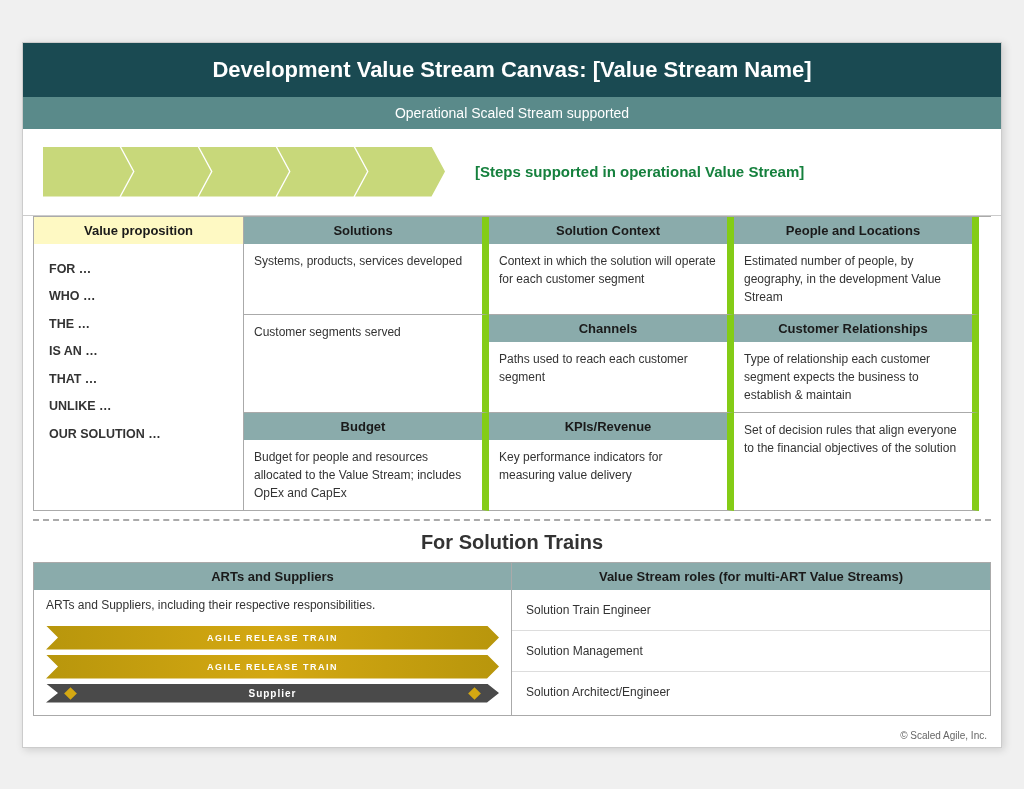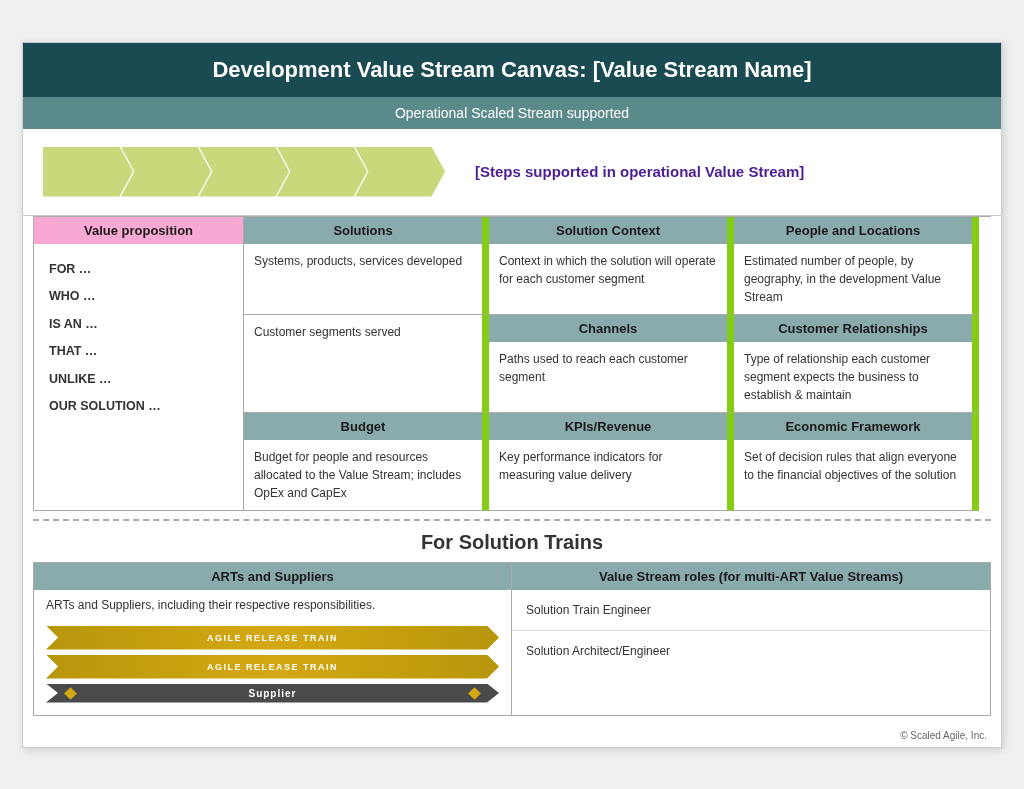--- a/index.html
+++ b/index.html
@@ -56,21 +56,21 @@
       margin-left: -12px;
     }
     .arrow-shape:first-child {
       clip-path: polygon(0 0, 85% 0, 100% 50%, 85% 100%, 0 100%);
       margin-left: 0;
     }
     .steps-label {
       margin-left: 30px;
       font-size: 15px;
       font-weight: bold;
-      color: #4c1d95;
+      color: #15803d;
     }
     
     .main-grid {
       display: grid;
       grid-template-columns: 210px 245px 245px 245px;
       border-top: 1px solid #aaa;
       border-left: 1px solid #aaa;
       margin: 0 10px 5px 10px;
     }
     .cell {
@@ -93,21 +93,21 @@
       color: #333;
       line-height: 1.5;
     }
     .value-prop-cell {
       grid-row: 1 / 4;
       border-right: 1px solid #aaa;
       border-bottom: 1px solid #aaa;
       background: white;
     }
     .value-prop-header {
-      background: #f9a8d4;
+      background: #fef9c3;
       color: #1a1a1a;
       font-size: 13px;
       font-weight: bold;
       padding: 6px 10px;
       text-align: center;
     }
     .value-prop-body {
       padding: 12px 15px;
       font-size: 12.5px;
       color: #333;
@@ -250,20 +250,21 @@
     <div class="steps-label">[Steps supported in operational Value Stream]</div>
   </div>
 
   <div class="main-grid">
 
     <div class="cell value-prop-cell" style="grid-column:1; grid-row:1/4;">
       <div class="value-prop-header">Value proposition</div>
       <div class="value-prop-body">
         <div>FOR …</div>
         <div>WHO …</div>
+        <div>THE …</div>
         <div>IS AN …</div>
         <div>THAT …</div>
         <div>UNLIKE …</div>
         <div>OUR SOLUTION …</div>
       </div>
     </div>
 
     <div class="cell solutions-cell" style="grid-column:2; grid-row:1;">
       <div class="cell-header">Solutions</div>
       <div class="cell-body">Systems, products, services developed</div>
@@ -297,21 +298,20 @@
       <div class="cell-header">Budget</div>
       <div class="cell-body">Budget for people and resources allocated to the Value Stream; includes OpEx and CapEx</div>
     </div>
 
     <div class="cell kpis-cell" style="grid-column:3; grid-row:3;">
       <div class="cell-header">KPIs/Revenue</div>
       <div class="cell-body">Key performance indicators for measuring value delivery</div>
     </div>
 
     <div class="cell economic-cell" style="grid-column:4; grid-row:3;">
-      <div class="cell-header">Economic Framework</div>
       <div class="cell-body">Set of decision rules that align everyone to the financial objectives of the solution</div>
     </div>
 
   </div>
 
   <div class="solution-trains-label">For Solution Trains</div>
 
   <div class="bottom-grid">
 
     <div class="arts-cell">
@@ -327,19 +327,20 @@
             <span style="display:inline-block; width:9px; height:9px; background:#d4a812; transform:rotate(45deg);"></span>
           </div>
         </div>
       </div>
     </div>
 
     <div class="vs-roles-cell">
       <div class="vs-roles-header">Value Stream roles (for multi-ART Value Streams)</div>
       <div class="vs-roles-body">
         <div class="role-item">Solution Train Engineer</div>
+        <div class="role-item">Solution Management</div>
         <div class="role-item">Solution Architect/Engineer</div>
       </div>
     </div>
   </div>
 
   <div class="copyright">© Scaled Agile, Inc.</div>
 </div>
 
 </body></html>

